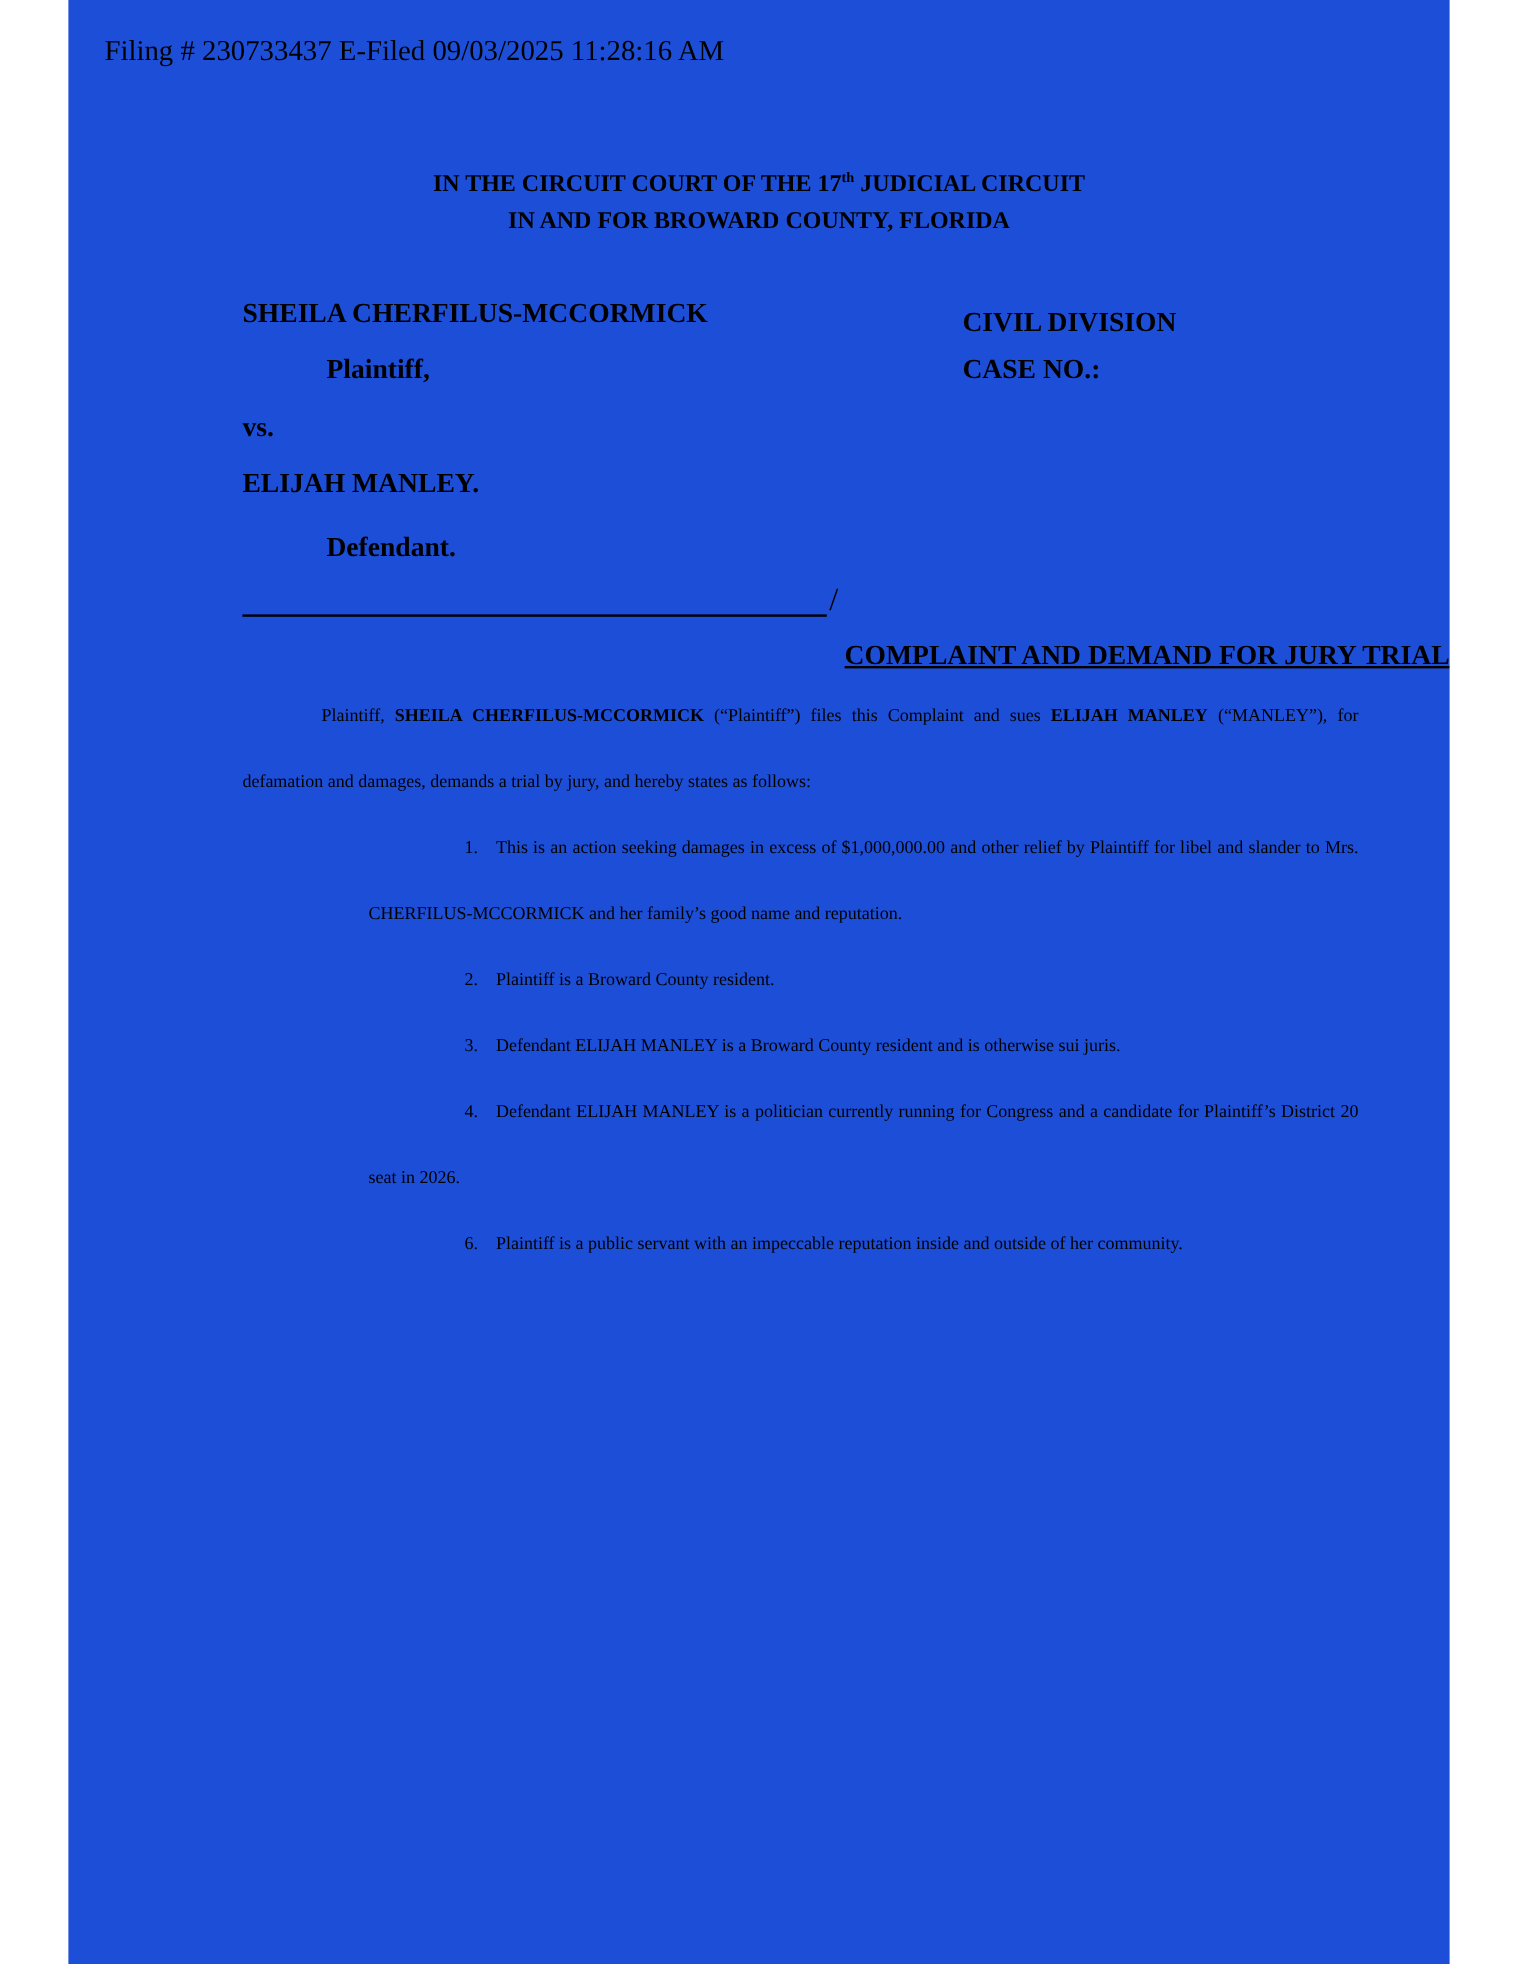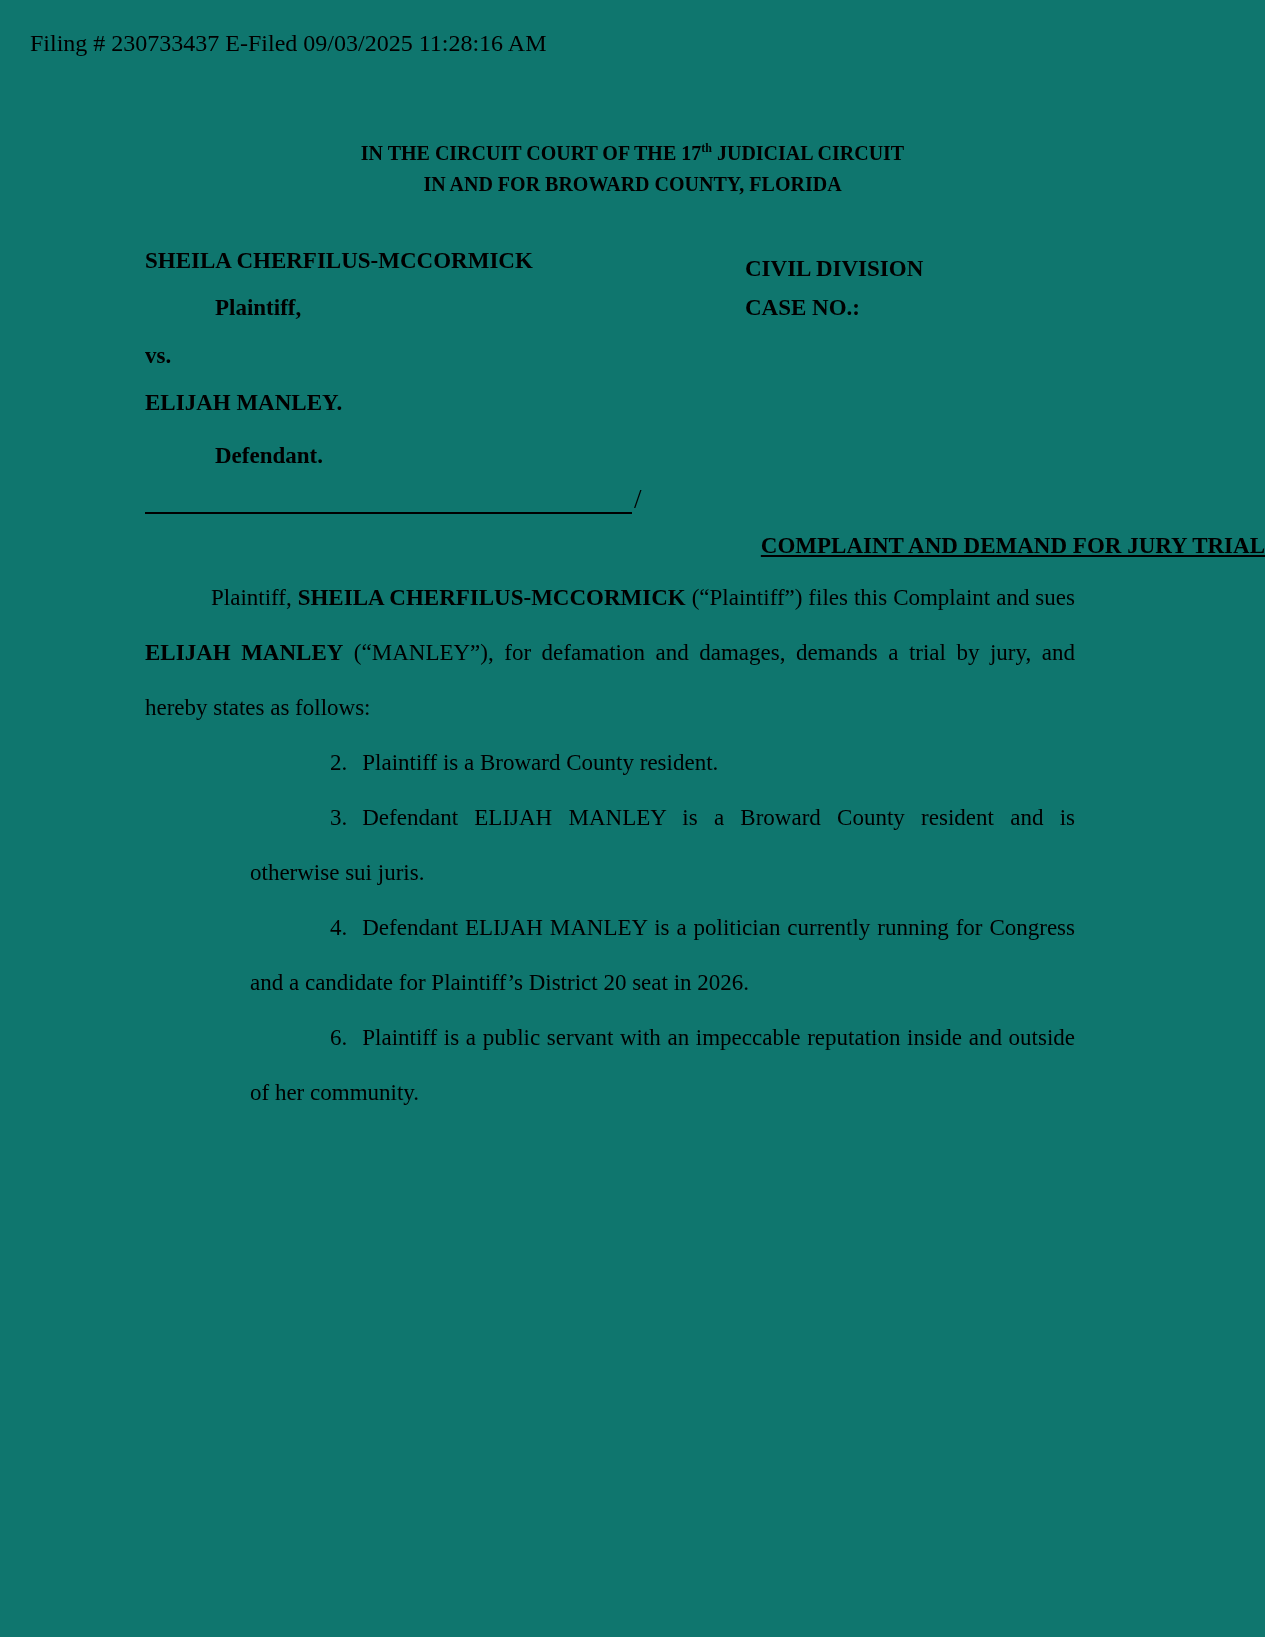--- a/index.html
+++ b/index.html
@@ -3,24 +3,24 @@
 <meta charset="utf-8">
 <style>
   * { box-sizing: border-box; }
   html, body {
     margin: 0;
     padding: 0;
     background: #ffffff;
   }
   .page {
     position: relative;
-    width: 1265px;
+    width: 1151px;
     height: 1637px;
     margin: 0 auto;
-    background: #0f766e;
+    background: #1d4ed8;
     color: #000000;
     font-family: "Liberation Serif", "DejaVu Serif", serif;
     overflow: hidden;
   }
   .filing-header {
     position: absolute;
     top: 30px;
     left: 30px;
     font-size: 24px;
     white-space: nowrap;
@@ -78,21 +78,21 @@
     text-align: right;
     font-weight: bold;
     font-size: 23px;
   }
   .doc-title span { text-decoration: underline; }
   .doc-body {
     position: absolute;
     top: 570px;
     left: 145px;
     width: 930px;
-    font-size: 23px;
+    font-size: 15px;
     line-height: 55px;
     text-align: justify;
   }
   .doc-body p { margin: 0; padding: 0; }
   p.intro { text-indent: 66px; }
   p.numbered {
     margin-left: 105px;
     text-indent: 80px;
   }
   .b { font-weight: bold; }
@@ -122,20 +122,21 @@
     <span class="rule-line"></span>
       <span class="rule-slash">/</span>
   </div>
 
   <div class="doc-title"><span>COMPLAINT AND DEMAND FOR JURY TRIAL</span></div>
 
   <div class="doc-body">
 
     <p class="intro"><span>Plaintiff, </span><span class="b">SHEILA CHERFILUS-MCCORMICK</span><span> (“Plaintiff”) files this Complaint and sues </span><span class="b">ELIJAH MANLEY</span><span> (“MANLEY”), for defamation and damages, demands a trial by jury, and hereby states as follows:</span></p>
 
+    <p class="numbered"><span class="num">1.</span><span>This is an action seeking damages in excess of $1,000,000.00 and other relief by Plaintiff for libel and slander to Mrs. CHERFILUS-MCCORMICK and her family’s good name and reputation.</span></p>
 
     <p class="numbered"><span class="num">2.</span><span>Plaintiff is a Broward County resident.</span></p>
 
     <p class="numbered"><span class="num">3.</span><span>Defendant ELIJAH MANLEY is a Broward County resident and is otherwise sui juris.</span></p>
 
     <p class="numbered"><span class="num">4.</span><span>Defendant ELIJAH MANLEY is a politician currently running for Congress and a candidate for Plaintiff’s District 20 seat in 2026.</span></p>
 
 
     <p class="numbered"><span class="num">6.</span><span>Plaintiff is a public servant with an impeccable reputation inside and outside of her community.</span></p>
 

